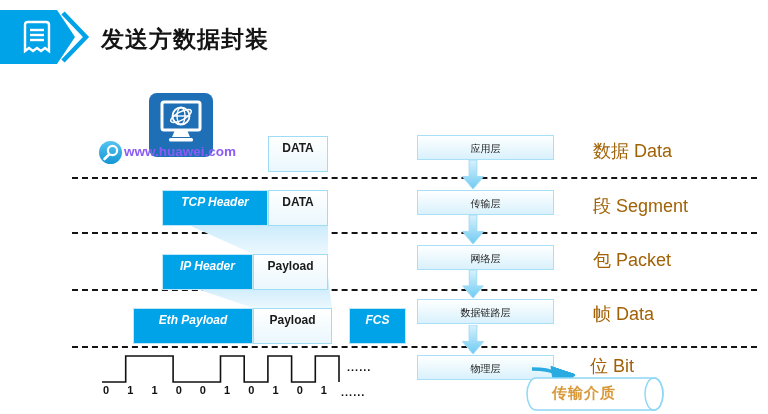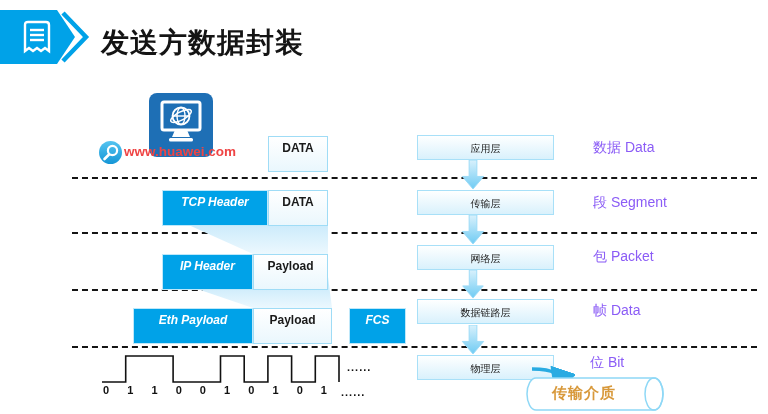--- a/index.html
+++ b/index.html
@@ -1,43 +1,43 @@
 <!DOCTYPE html>
 <html><head>
 <meta charset="utf-8">
 <style>
   html,body{margin:0;padding:0;background:#fff;}
   .canvas{position:relative;width:768px;height:414px;background:#fff;overflow:hidden;
           font-family:"Liberation Sans","DejaVu Sans",sans-serif;}
   .abs{position:absolute;}
 
   
-  .page-title{position:absolute;left:101px;top:24px;font-size:28px;font-weight:bold;
+  .page-title{position:absolute;left:101px;top:24px;font-size:23px;font-weight:bold;
               color:#141414;letter-spacing:1px;}
 
   
   .box{position:absolute;height:36px;line-height:23px;text-align:center;
        font-size:12px;font-weight:bold;box-sizing:border-box;}
   .box.solid{background:#00A2E8;color:#fff;border:1px solid #bee8fa;font-style:italic;}
   .box.light{background:linear-gradient(180deg,#ffffff 0%,#eaf7fd 100%);
              color:#1a1a1a;border:1px solid #9fdcf6;}
 
   
   .layerbox{position:absolute;left:417px;width:137px;height:25px;line-height:25px;
             text-align:center;font-size:10px;color:#1a1a1a;box-sizing:border-box;
             background:linear-gradient(180deg,#feffff 0%,#d9f1fc 100%);
             border:1px solid #a8e0f8;}
 
   
-  .pdu-label{position:absolute;left:593px;font-size:14px;color:#8b5cf6;white-space:nowrap;}
+  .pdu-label{position:absolute;left:593px;font-size:18px;color:#a16207;white-space:nowrap;}
 
   
   .dash{position:absolute;left:72px;width:685px;height:0;border-top:2px dashed #141414;}
 
-  .url-text{position:absolute;left:124px;top:144px;font-size:13.5px;font-weight:bold;color:#ef4444;}
+  .url-text{position:absolute;left:124px;top:144px;font-size:13.5px;font-weight:bold;color:#8b5cf6;}
 
   .ellipsis{position:absolute;font-size:11px;font-weight:bold;color:#111;letter-spacing:1px;}
 
   .bits-row{position:absolute;left:94px;top:384px;width:242px;display:flex;}
   .bits-row span{flex:1;text-align:center;font-size:11px;font-weight:bold;color:#111;}
 
   .medium-label{position:absolute;left:528px;top:384px;width:112px;text-align:center;
                 font-size:15px;font-weight:600;color:#d8993b;letter-spacing:1px;}
 </style>
 </head>

